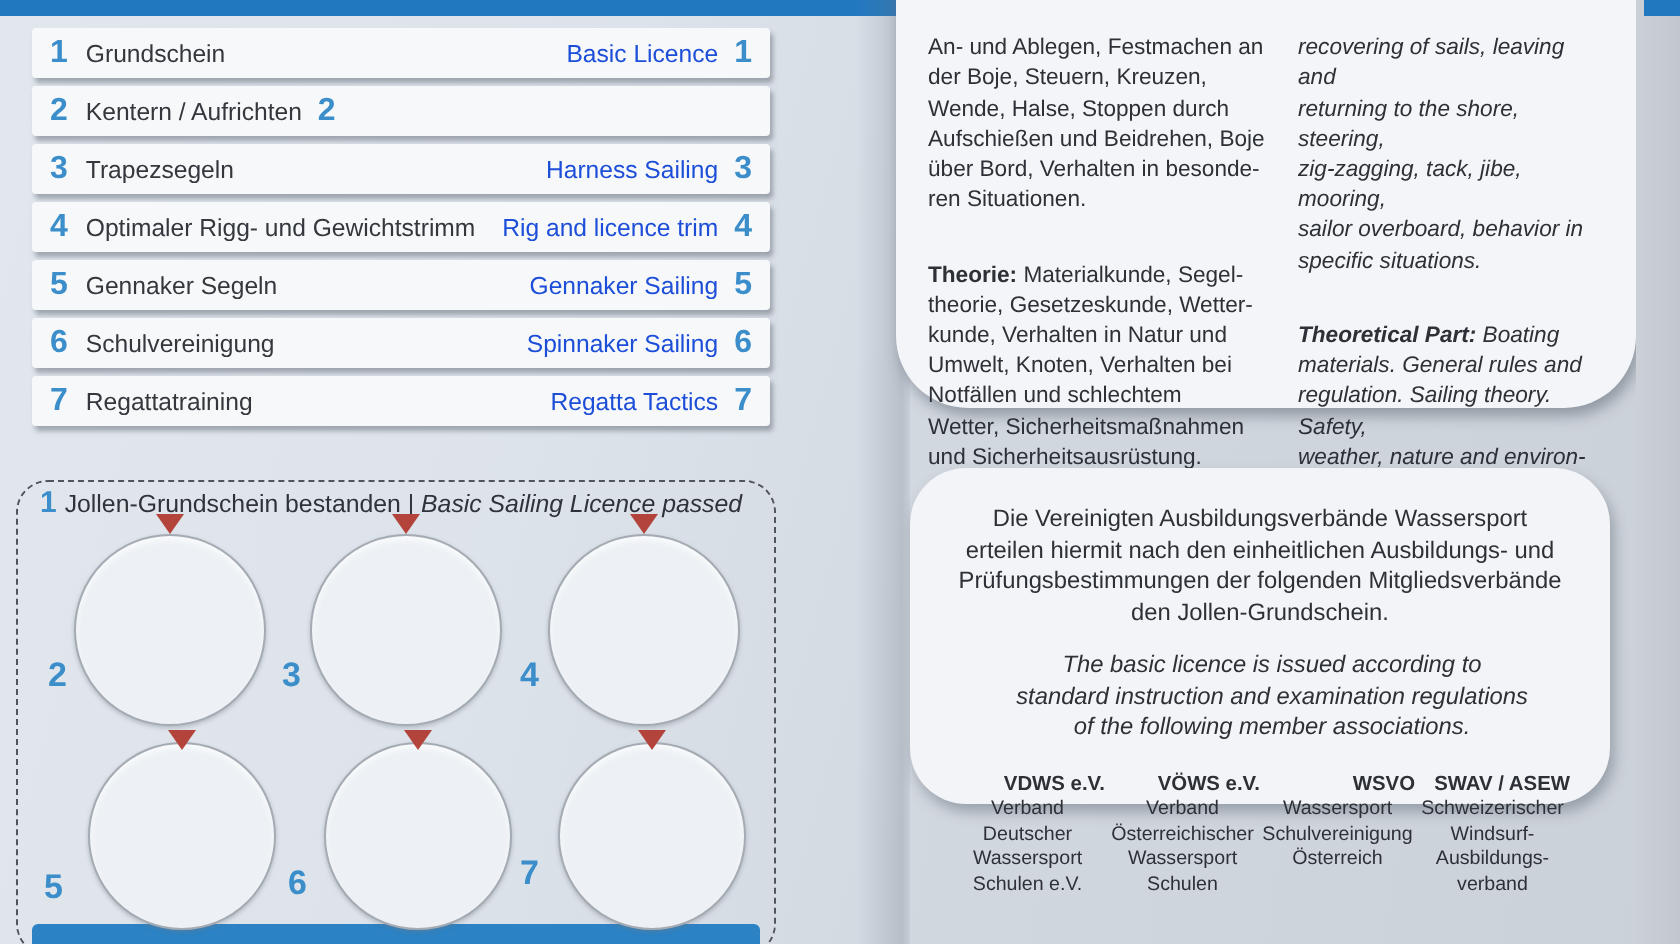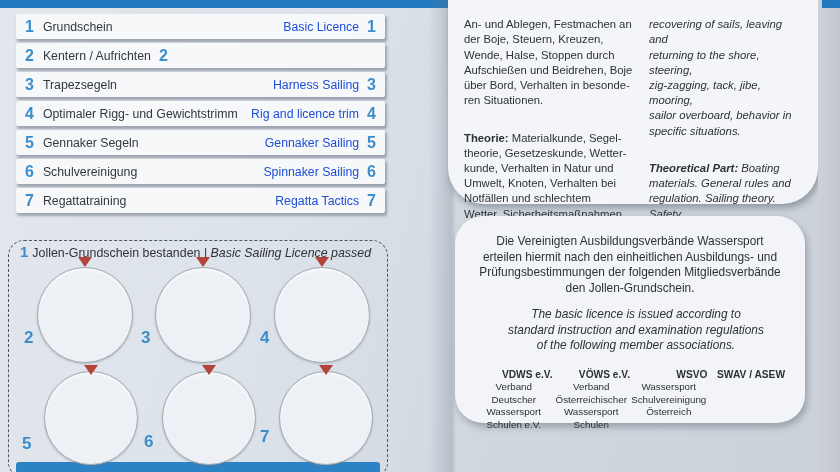--- a/index.html
+++ b/index.html
@@ -43,21 +43,21 @@
   .bottom-bar{position:absolute;left:16px;top:462px;width:364px;height:10px;
     background:#2b82c4;border-radius:3px 3px 0 0;z-index:2;}
   .stamp-circle{position:absolute;border-radius:50%;background:#edf1f5;
     border:1.5px solid #a5abb3;box-sizing:border-box;z-index:3;
     box-shadow:0 1px 2px rgba(115,122,133,0.4), inset 0 2px 3px rgba(255,255,255,0.7);}
   .slot-num{position:absolute;z-index:4;font-weight:bold;font-size:17px;color:#3c8ecb;}
   .marker{position:absolute;width:0;height:0;z-index:4;
     border-left:7px solid transparent;border-right:7px solid transparent;
     border-top:10px solid #b2443c;}
   
-  .issue-card{position:absolute;left:455px;top:216px;width:350px;height:207px;
+  .issue-card{position:absolute;left:455px;top:234px;width:350px;height:168px;
     background:#f2f4f7;border-radius:28px;box-sizing:border-box;
     box-shadow:2px 4px 7px rgba(85,95,110,0.45);
     text-align:center;padding-top:18px;}
   .issue-de{font-size:11.9px;line-height:15.5px;color:#2d3137;white-space:pre-line;margin:0;}
   .issue-en{font-size:11.9px;line-height:15.5px;color:#2d3137;white-space:pre-line;
     font-style:italic;margin:11px 0 0 0;padding-left:12px;}
   .assoc-row{display:flex;justify-content:space-between;padding:0 20px;margin-top:15px;}
   .assoc{width:80px;font-size:9.8px;line-height:12.6px;color:#2d3137;}
   .assoc-abbr{font-weight:bold;font-size:10.2px;display:block;text-align:right;}
   .assoc-name{white-space:pre-line;display:block;}
@@ -200,20 +200,24 @@
 Schulen</span>
       </div>
       <div class="assoc">
         <span class="assoc-abbr">WSVO</span>
         <span class="assoc-name">Wassersport
 Schulvereinigung
 Österreich</span>
       </div>
       <div class="assoc">
         <span class="assoc-abbr">SWAV / ASEW</span>
+        <span class="assoc-name">Schweizerischer
+Windsurf-
+Ausbildungs-
+verband</span>
       </div>
     </div>
   </div>
 
   <div class="right-edge"></div>
   <div class="blue-sliver"></div>
 
 </div>
 
 </body></html>

